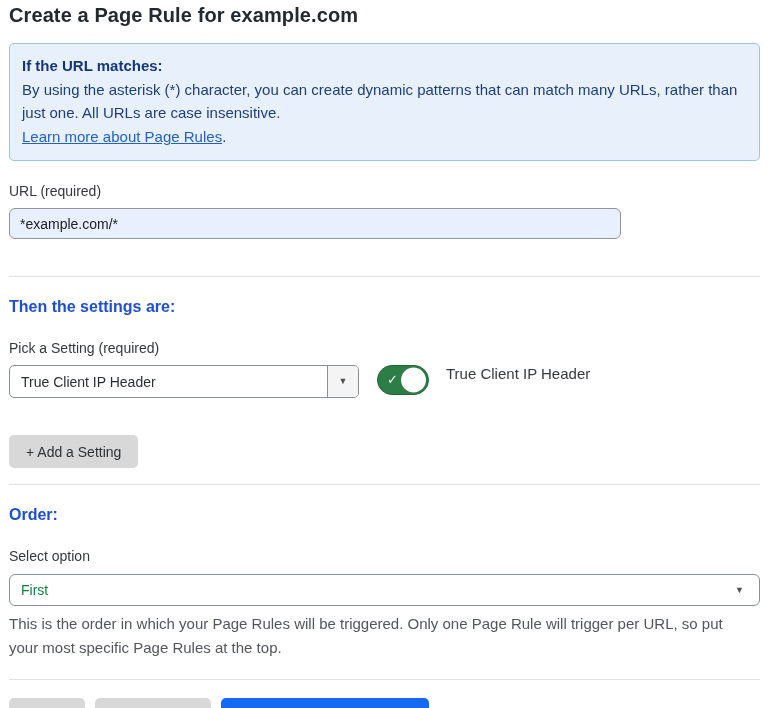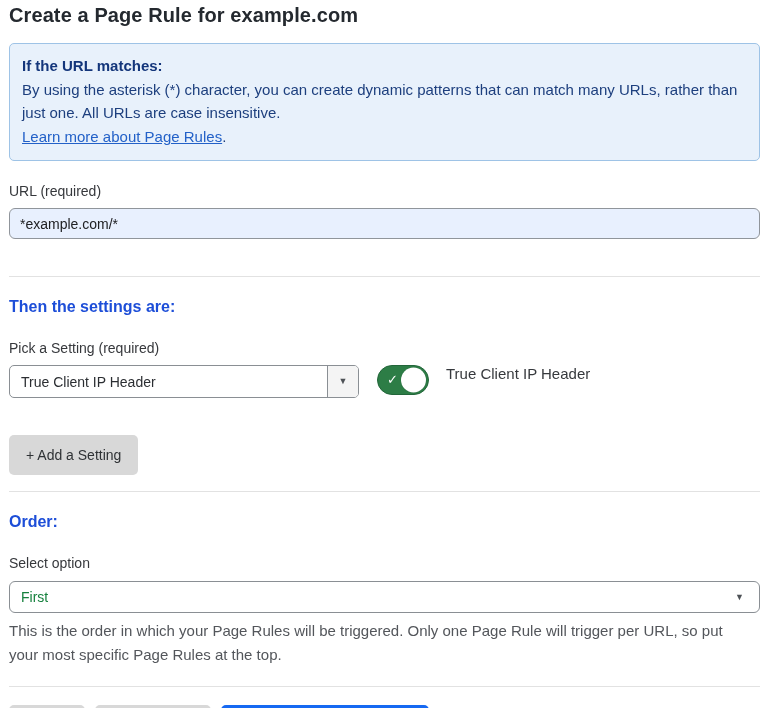--- a/index.html
+++ b/index.html
@@ -50,21 +50,21 @@
   
   .field-label {
     font-size: 14px;
     color: #36383c;
     margin-top: 22px;
   }
 
   
   .url-input {
     margin-top: 9px;
-    width: 751px;
+    width: 612px;
     height: 31px;
     background: #e8f0fe;
     border: 1px solid #90959b;
     border-radius: 6px;
     font-family: "Liberation Sans", "DejaVu Sans", sans-serif;
     font-size: 14px;
     color: #202124;
     padding: 0 10px;
     display: block;
     outline: none;
@@ -164,21 +164,21 @@
     margin-left: 17px;
     font-size: 15px;
     color: #36393d;
   }
 
   
   .btn {
     display: inline-flex;
     align-items: center;
     justify-content: center;
-    height: 40px;
+    height: 33px;
     border: none;
     border-radius: 5px;
     font-family: "Liberation Sans", "DejaVu Sans", sans-serif;
     font-size: 14px;
     cursor: pointer;
     padding: 0 16px;
   }
   .btn-gray {
     background: #d8d8d8;
     color: #2f3235;

